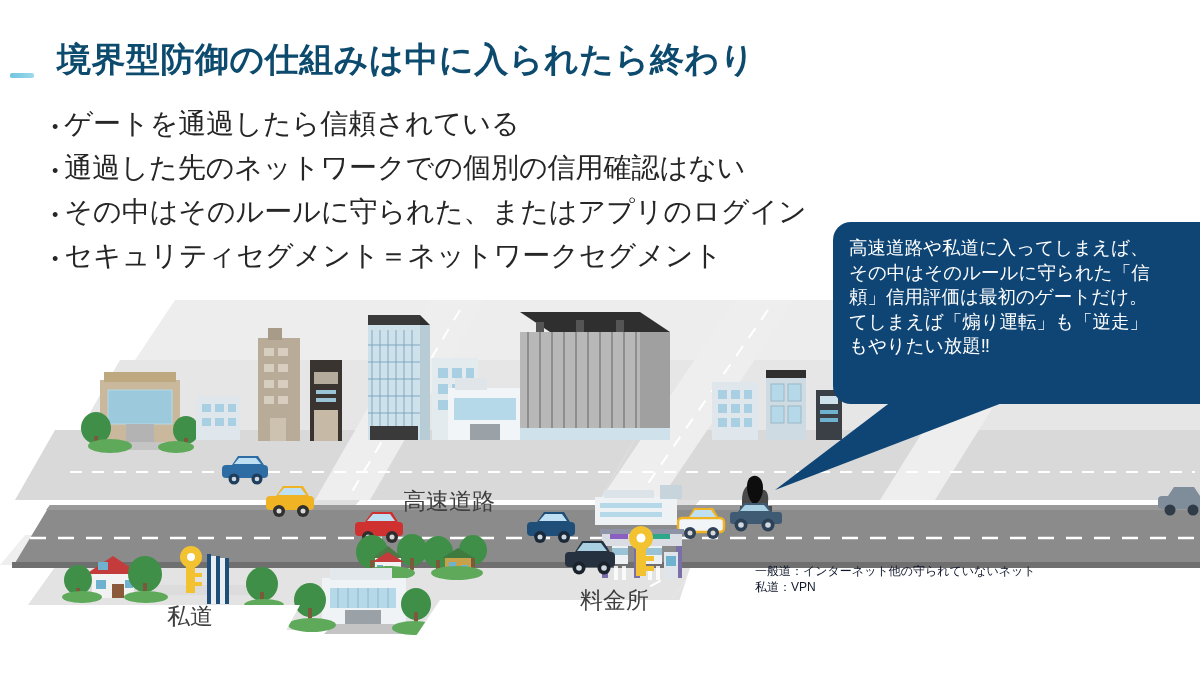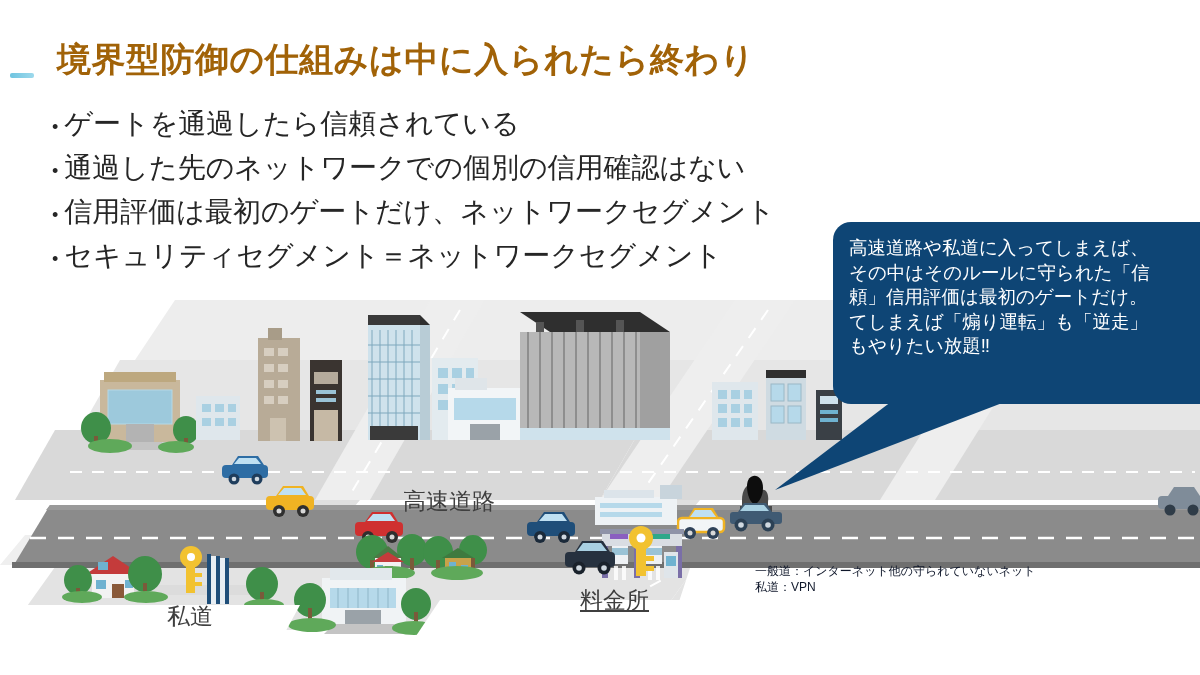--- a/index.html
+++ b/index.html
@@ -27,21 +27,21 @@
     border-radius: 2px;
   }
 
   
   .slide-title {
     position: absolute;
     left: 57px;
     top: 37px;
     font-size: 34px;
     font-weight: bold;
-    color: #a16207;
+    color: #0c4a6e;
     letter-spacing: 0.5px;
     white-space: nowrap;
   }
 
   
   .bullets {
     position: absolute;
     left: 52px;
     top: 110px;
     width: 820px;
@@ -108,21 +108,21 @@
   
   .map-label {
     position: absolute;
     font-size: 23px;
     color: #3f3f3f;
     z-index: 14;
     white-space: nowrap;
   }
   .label-highway { left: 403px; top: 486px; text-align: right; }
   .label-private { left: 167px; top: 601px; }
-  .label-toll    { left: 580px; top: 585px; text-decoration: underline; }
+  .label-toll    { left: 580px; top: 585px; }
 
   
   .legend {
     position: absolute;
     left: 755px;
     top: 564px;
     z-index: 14;
   }
   .legend-line {
     font-size: 12px;
@@ -144,21 +144,21 @@
     <div class="bullet">
       <span class="dot">•</span>
       <span>ゲートを通過したら信頼されている</span>
     </div>
     <div class="bullet">
       <span class="dot">•</span>
       <span>通過した先のネットワークでの個別の信用確認はない</span>
     </div>
     <div class="bullet">
       <span class="dot">•</span>
-      <span>信用評価は最初のゲートだけ、ネットワークセグメント</span>
+      <span>その中はそのルールに守られた、またはアプリのログイン</span>
     </div>
     <div class="bullet">
       <span class="dot">•</span>
       <span>セキュリティセグメント＝ネットワークセグメント</span>
     </div>
   </div>
 
   <svg class="illus" viewBox="0 0 1200 360">
 
     <g>

